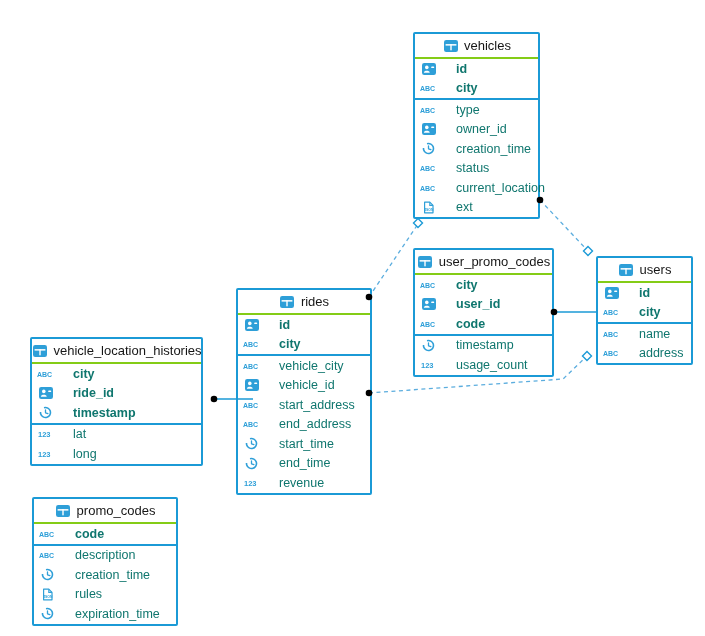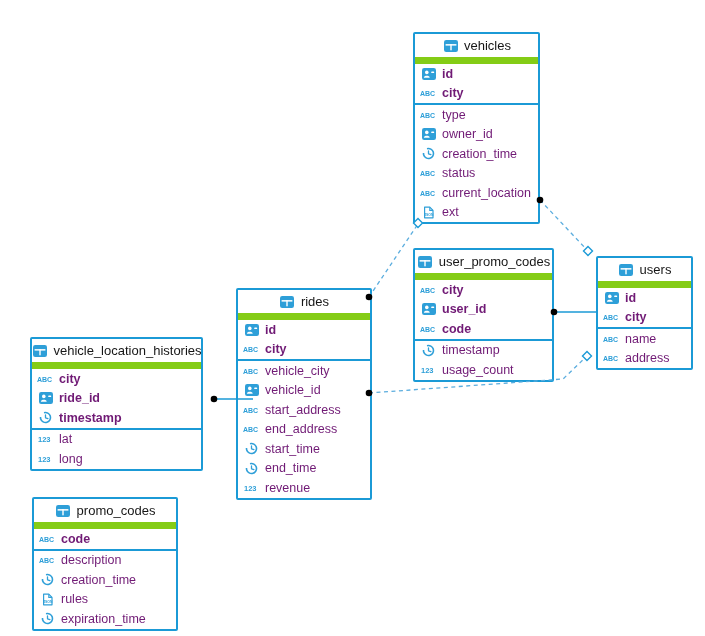--- a/index.html
+++ b/index.html
@@ -7,26 +7,26 @@
     width:705px;height:636px;position:relative;background:#ffffff;
     font-family:"Liberation Sans", sans-serif;overflow:hidden;
   }
   #canvas{position:absolute;inset:0;width:705px;height:636px;}
   .table-node{
     position:absolute;background:#ffffff;border:2px solid #1b9ad6;
     border-radius:2px;box-sizing:border-box;
   }
   .tbl-header{
     height:23px;display:flex;align-items:center;justify-content:center;
-    gap:5px;border-bottom:7px solid #84cc16;font-size:13px;color:#161616;
+    gap:5px;border-bottom:2px solid #84cc16;font-size:13px;color:#161616;
     padding:0 5px;white-space:nowrap;
   }
   .col-row{
-    height:19.5px;display:flex;align-items:center;gap:5px;
-    padding:0 5px;font-size:12.5px;color:#701a75;white-space:nowrap;text-align:center;
+    height:19.5px;display:flex;align-items:center;gap:19px;
+    padding:0 5px;font-size:12.5px;color:#0f766e;white-space:nowrap;text-align:center;
   }
   .col-row.bold .col-label{font-weight:bold;}
   .section-divider{height:0;border-top:2px solid #1b9ad6;}
   .icon{flex:0 0 17px;width:17px;display:flex;justify-content:center;align-items:center;}
   .icon svg{display:block;}
   #edges{position:absolute;inset:0;pointer-events:none;}
   #edges [data-interactable="true"]{pointer-events:stroke;}
 </style>
 </head>
 <body>

